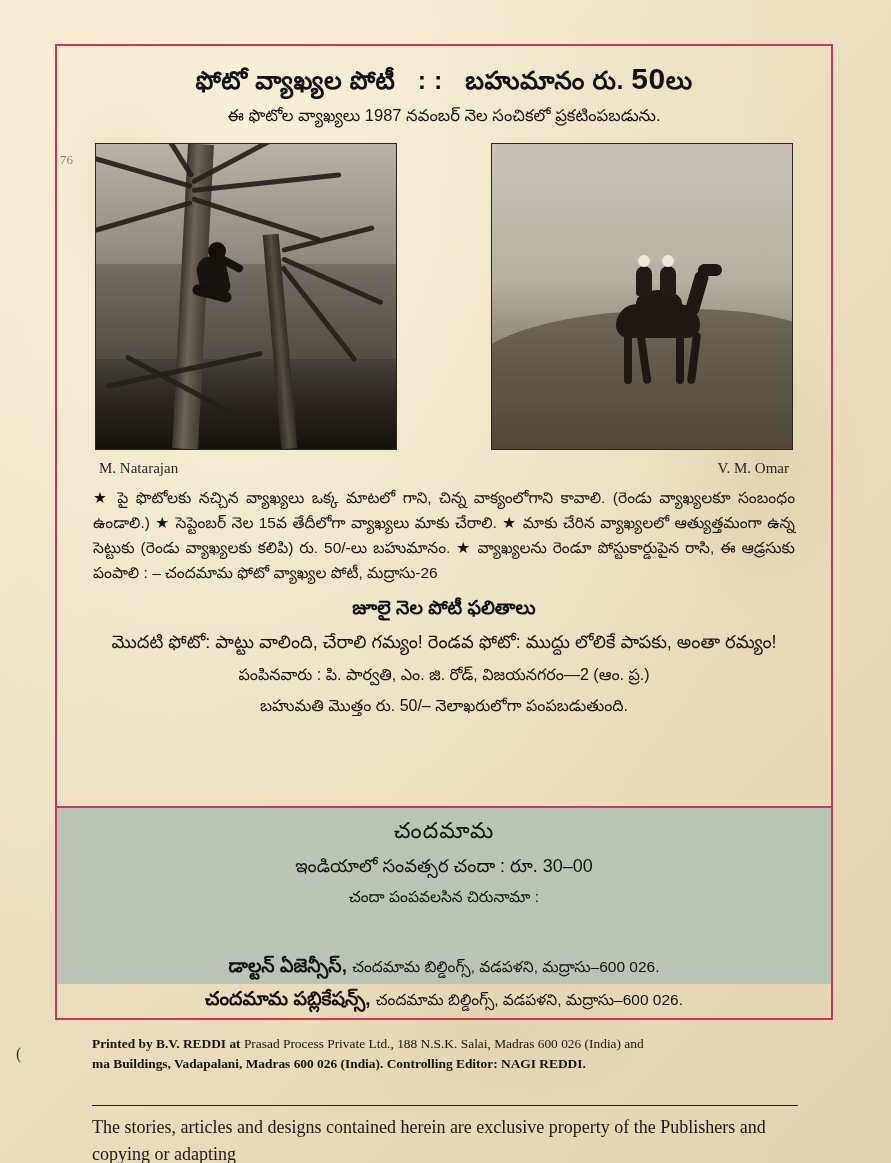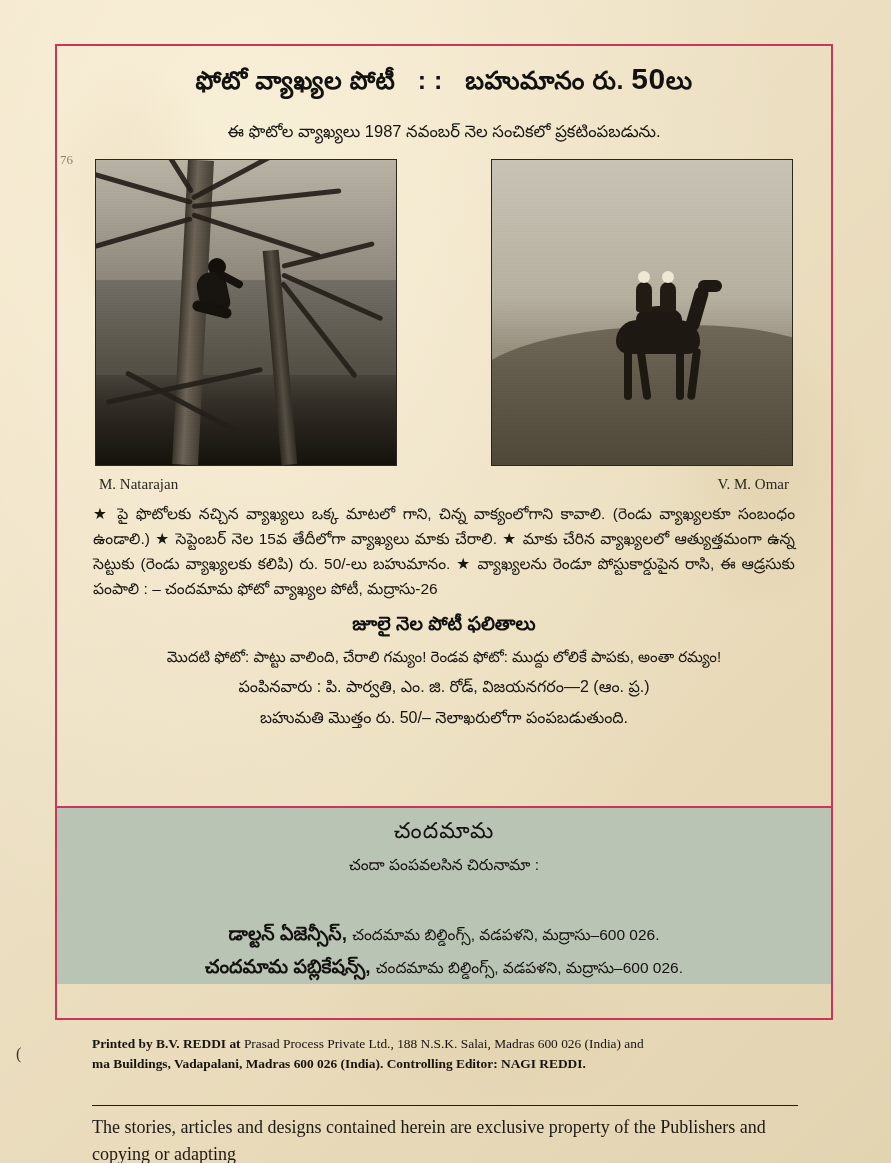--- a/index.html
+++ b/index.html
@@ -68,21 +68,21 @@
     white-space: nowrap;
   }
   .headline .prize-num {
     font-size: 30px;
     font-weight: bold;
     margin-top: 10px;
   }
   .subhead {
     text-align: center;
     font-size: 16.5px;
-    margin-top: 24px;
+    margin-top: 8px;
     color: #17150f;
     white-space: nowrap;
   }
 
   .photos {
     display: flex;
     justify-content: space-between;
     margin: 14px 18px 0 18px;
   }
   .photo {
@@ -278,21 +278,21 @@
     color: #111;
   }
   .result-line {
     text-align: center;
     font-size: 16px;
     margin-top: 9px;
     color: #17140f;
     white-space: nowrap;
   }
   .result-line.big {
-    font-size: 15px;
+    font-size: 18px;
   }
 
   .divider-red {
     position: absolute;
     left: 0;
     width: 100%;
     height: 0;
     border-top: 2px solid #c9365a;
   }
 
@@ -446,20 +446,21 @@
       <div class="result-line telugu big">మొదటి ఫోటో: పాట్టు వాలింది, చేరాలి గమ్యం! రెండవ ఫోటో: ముద్దు లోలికే పాపకు, అంతా రమ్యం!</div>
       <div class="result-line telugu">పంపినవారు :   పి. పార్వతి, ఎం. జి. రోడ్, విజయనగరం—2 (ఆం. ప్ర.)</div>
       <div class="result-line telugu">బహుమతి మొత్తం రు. 50/– నెలాఖరులోగా పంపబడుతుంది.</div>
 
     </div>
 
     <div class="divider-red" style="top: 760px;"></div>
 
     <div class="subs-block" style="top: 762px; height: 176px;">
       <div class="subs-title telugu">చందమామ</div>
+      <div class="subs-line telugu sl-1">ఇండియాలో సంవత్సర చందా :  రూ. 30–00</div>
       <div class="subs-line telugu sl-2">చందా పంపవలసిన చిరునామా :</div>
       <div class="subs-line telugu sl-3">
         <span>డాల్టన్ ఏజెన్సీస్,</span>
         <span class="small">చందమామ బిల్డింగ్స్,   వడపళని,   మద్రాసు–600 026.</span>
       </div>
       <div class="subs-line telugu sl-5">
         <span>చందమామ పబ్లికేషన్స్,</span>
         <span class="small">చందమామ బిల్డింగ్స్,   వడపళని,   మద్రాసు–600 026.</span>
       </div>
     </div>

